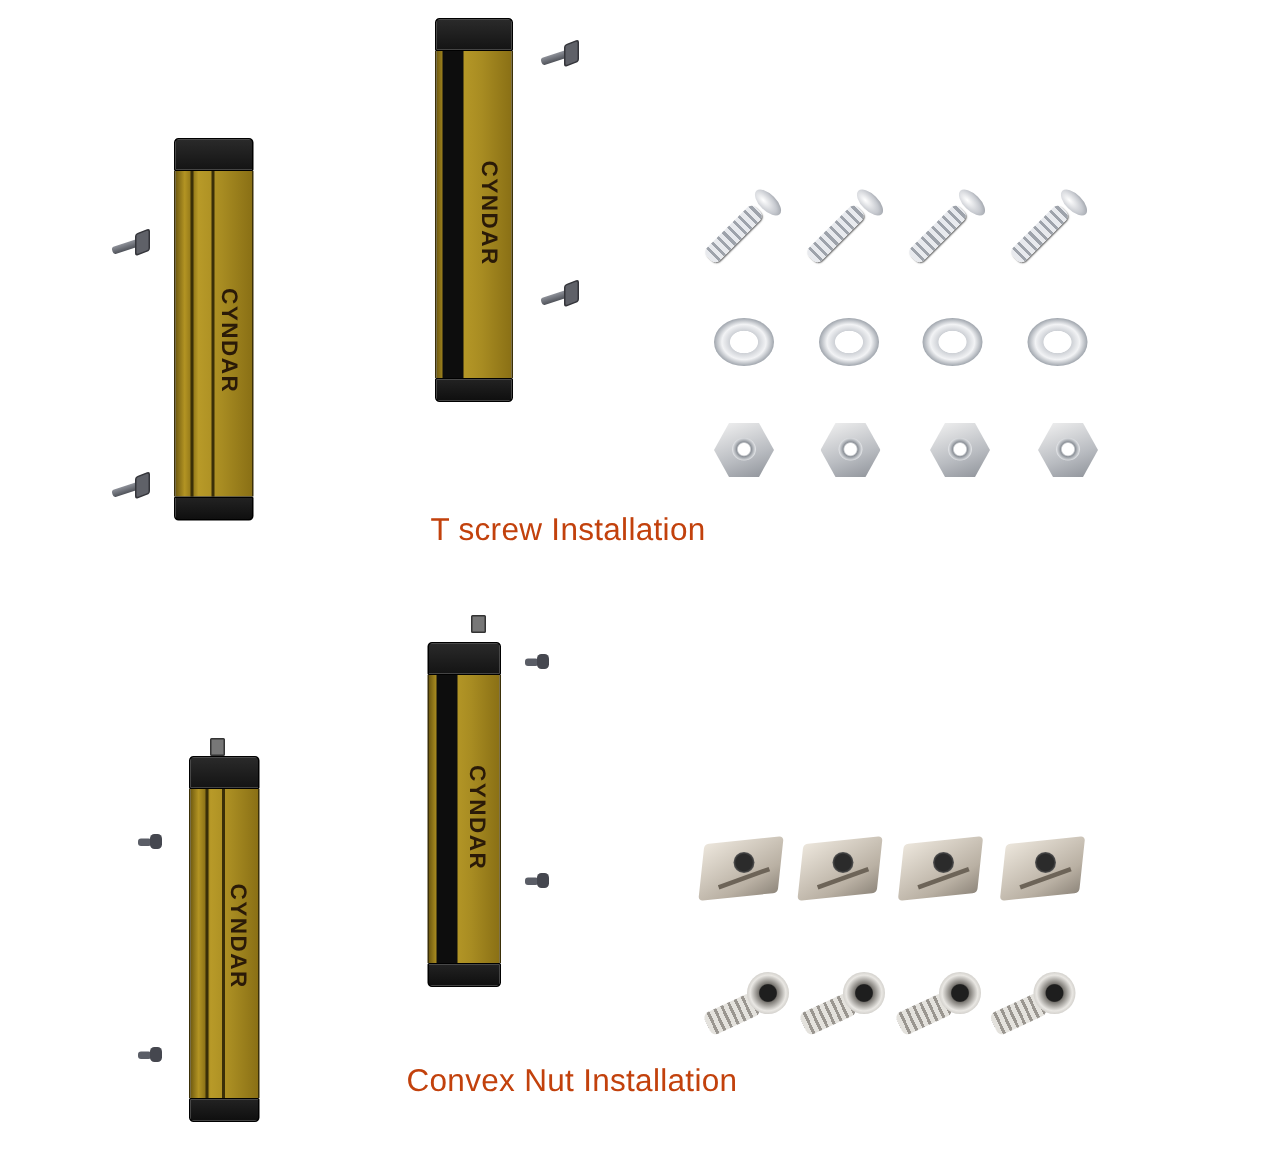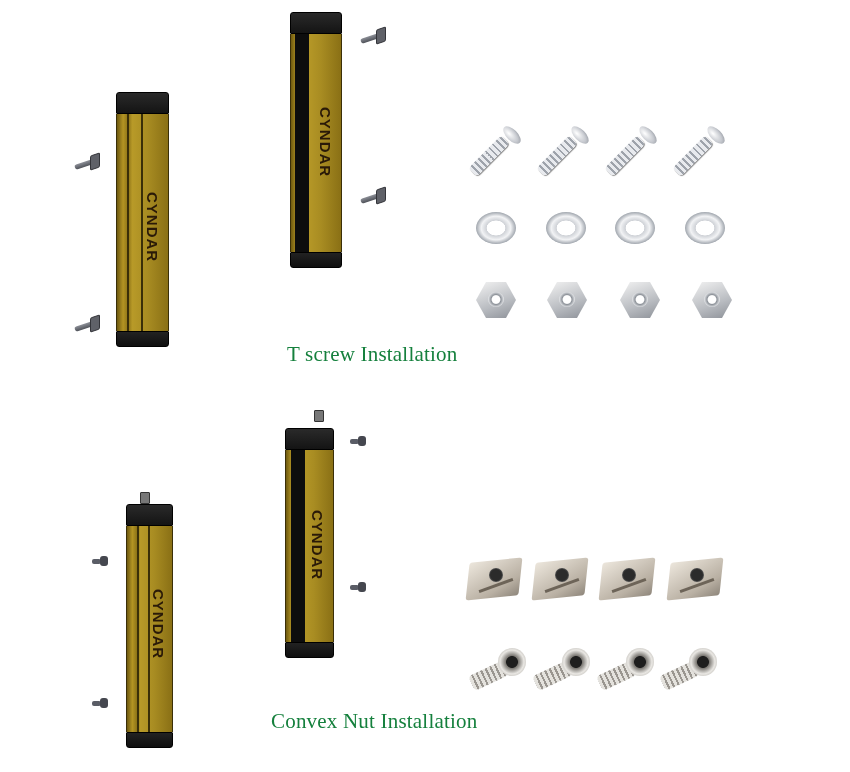--- a/index.html
+++ b/index.html
@@ -1,17 +1,17 @@
 <!DOCTYPE html>
 <html><head>
 <meta charset="utf-8">
 <style>
   html, body { margin:0; padding:0; background:#ffffff; }
   body { width:850px; height:772px; position:relative; overflow:hidden; font-family:"DejaVu Sans", sans-serif; }
-  .caption { position:absolute; font-family:Liberation Serif, serif; font-size:21px; color:#15803d; white-space:nowrap; letter-spacing:0.2px; }
+  .caption { position:absolute; font-family:Liberation Sans, sans-serif; font-size:21px; color:#c2410c; white-space:nowrap; letter-spacing:0.2px; }
 
   
   .bar { position:absolute; }
   .bar .cap-top, .bar .cap-bot { position:absolute; left:0; right:0; background:#1c1c1c; border:1px solid #000; box-sizing:border-box; }
   .bar .cap-top { top:0; height:22px; border-radius:3px 3px 1px 1px; background:linear-gradient(180deg,#2a2a2a,#141414); }
   .bar .cap-bot { bottom:0; height:16px; border-radius:1px 1px 3px 3px; background:linear-gradient(180deg,#222,#0f0f0f); }
   .bar .body { position:absolute; left:0; right:0; top:22px; bottom:16px;
     background:linear-gradient(90deg,#6f5a10 0%,#b39423 12%,#8d7317 22%,#b89a28 30%,#a88c22 60%,#8a7015 100%);
     border-left:1px solid #3a2f08; border-right:1px solid #3a2f08; box-sizing:border-box; }
   .bar .slot { position:absolute; top:22px; bottom:16px; width:14px; background:#0d0d0d; }

